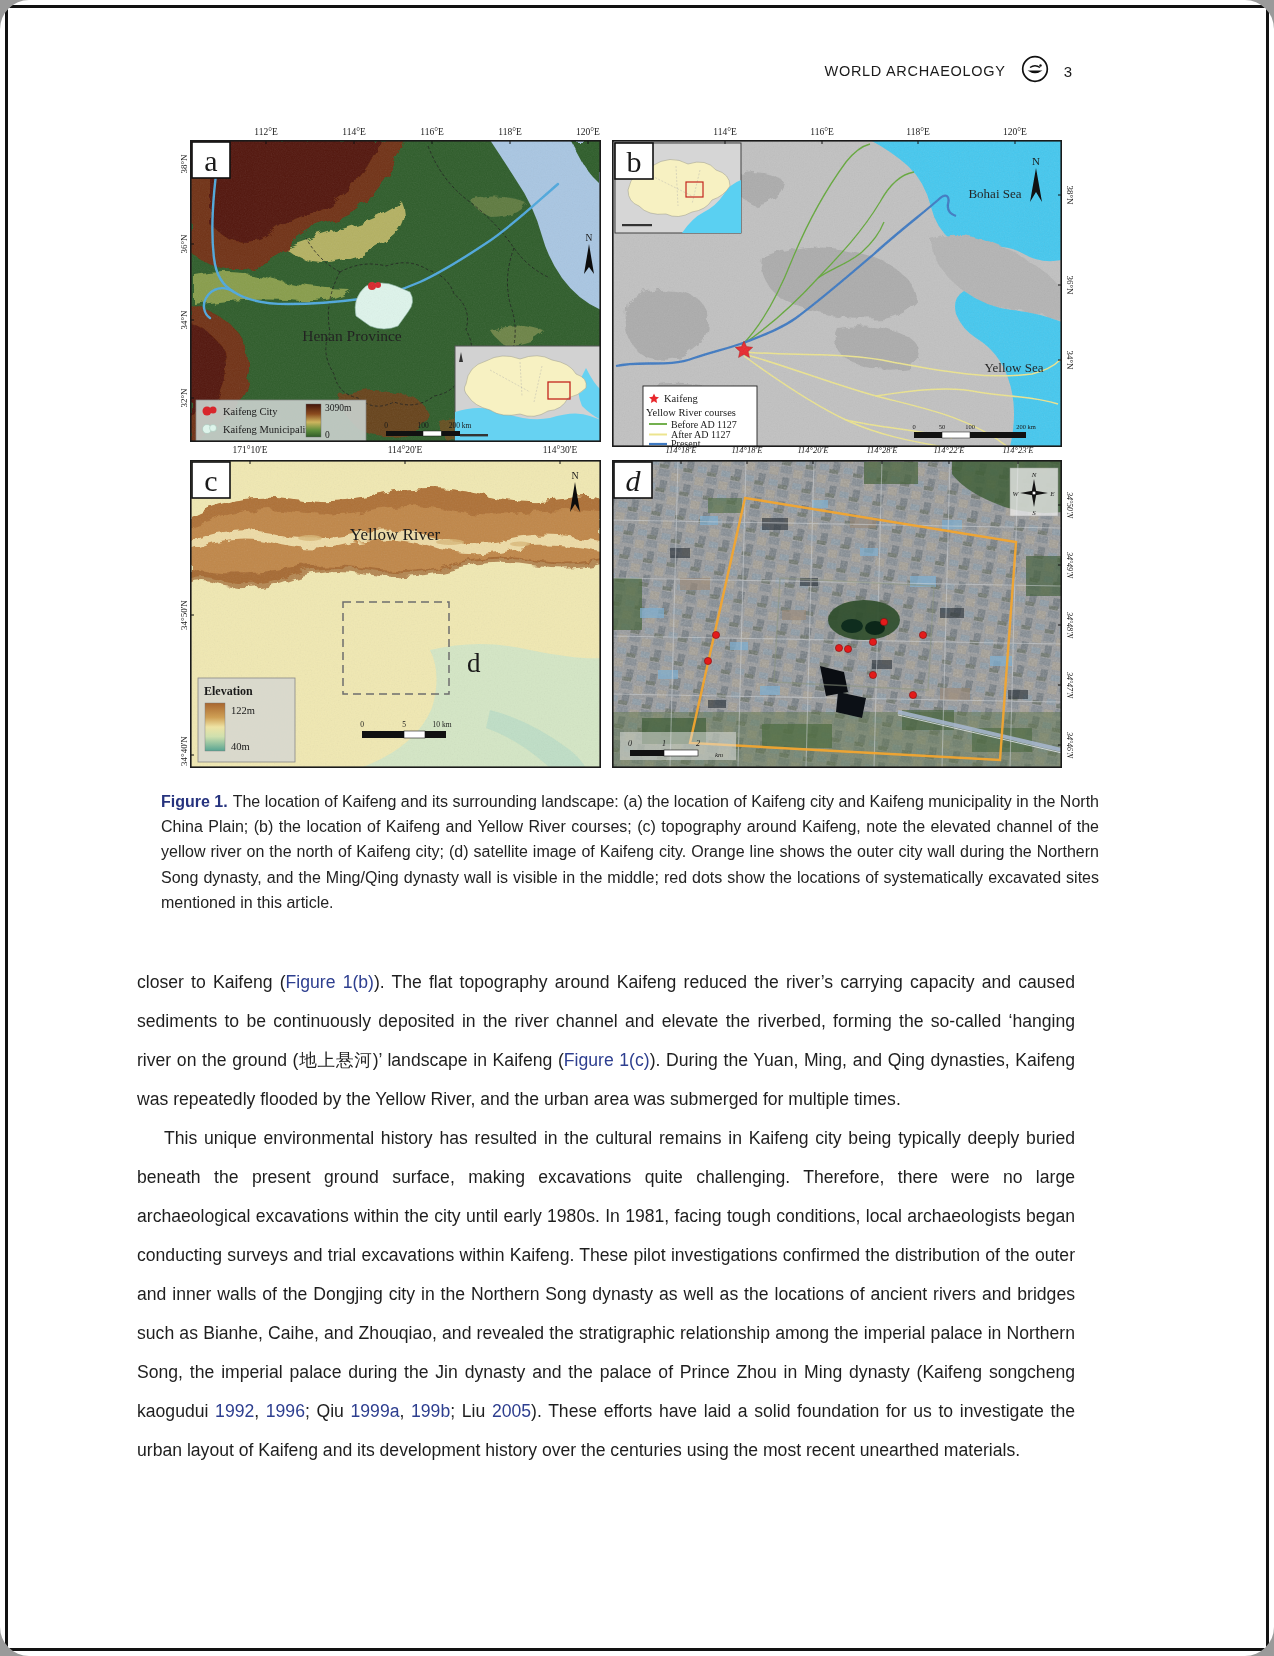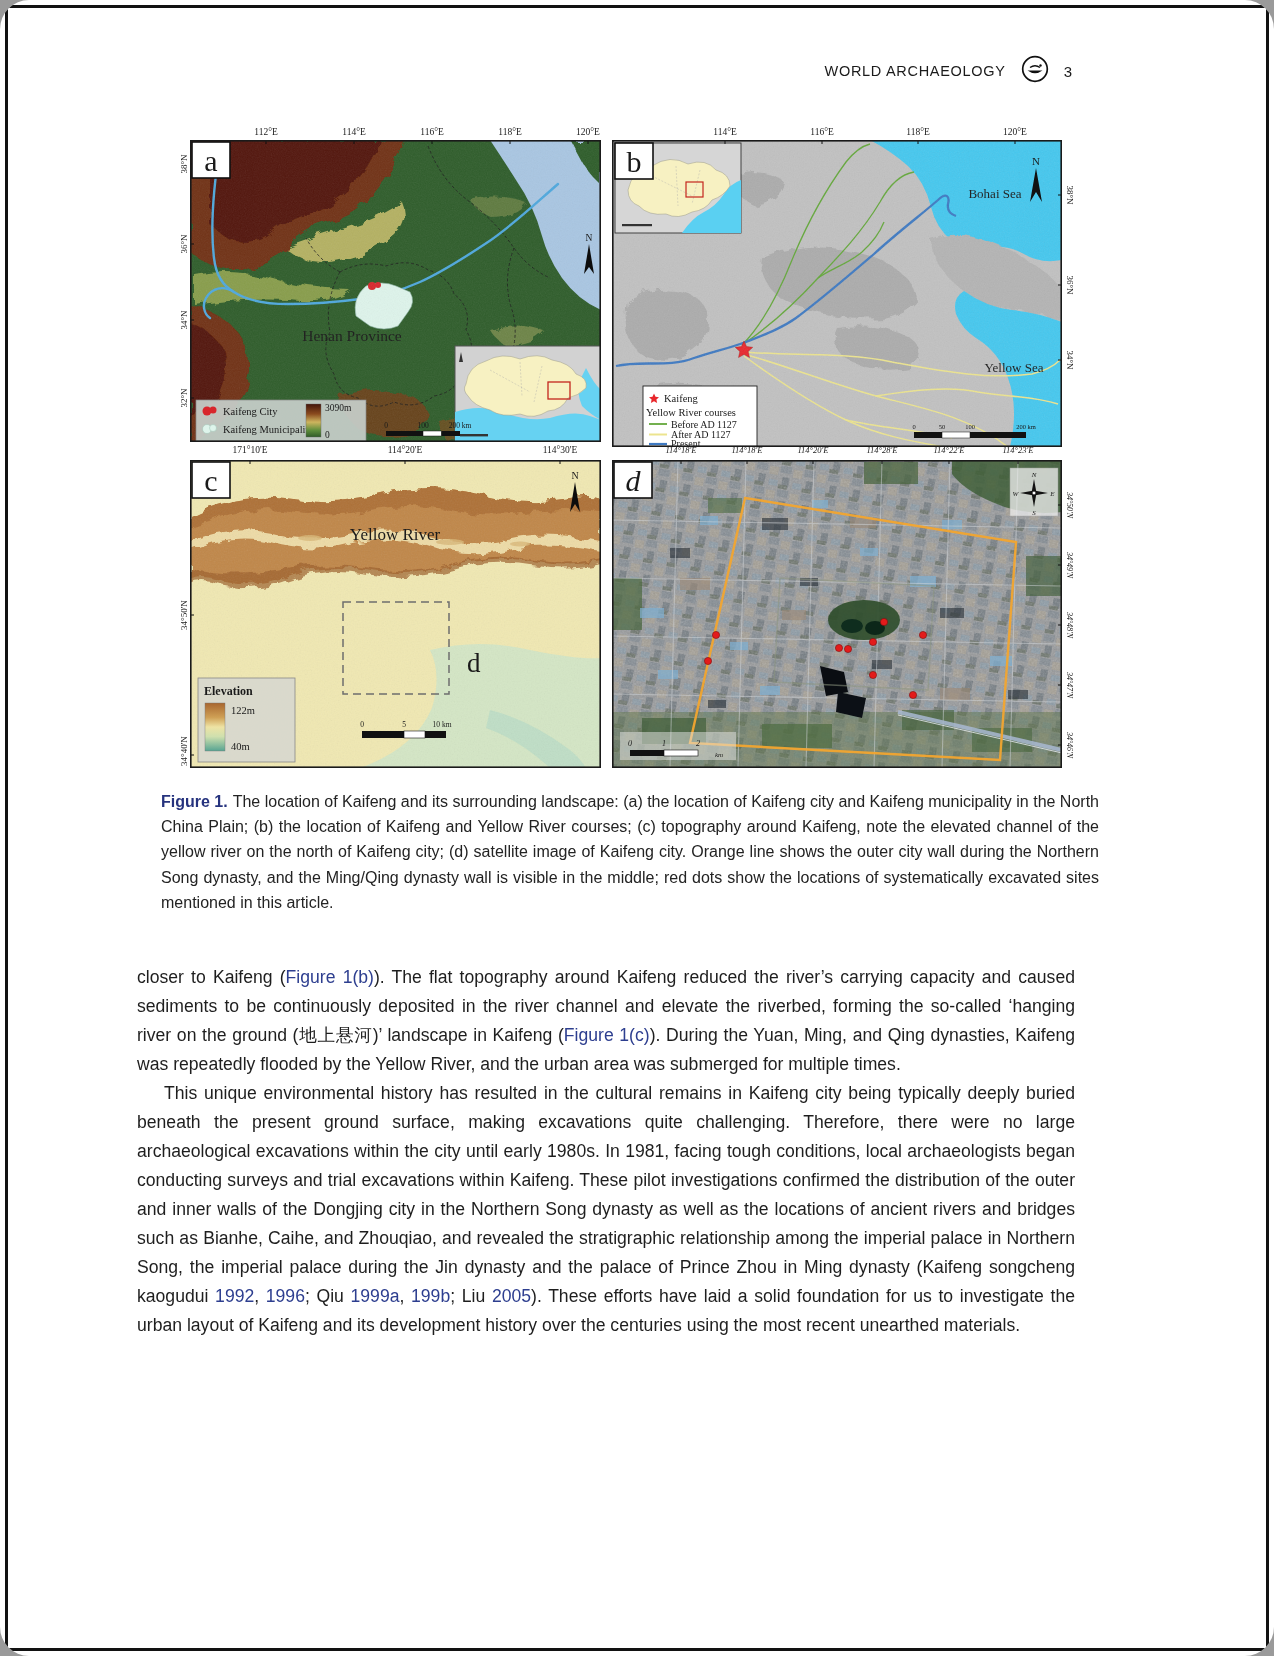--- a/index.html
+++ b/index.html
@@ -18,21 +18,21 @@
   .ax-side{position:absolute;width:42px;height:12px;display:flex;align-items:center;justify-content:center;
       font-family:"Liberation Serif",serif;font-size:9px;color:#222;white-space:nowrap;}
   .rotL{transform:rotate(-90deg);}
   .rotR{transform:rotate(90deg);}
   svg text{font-family:"Liberation Serif",serif;fill:#1a1a1a;}
   
   .caption{position:absolute;left:137px;top:789px;width:938px;font-size:16px;line-height:25.2px;
       text-align:justify;color:#232323;margin-left:24px;}
   .cap-label{color:#26337e;font-weight:bold;margin-right:5px;}
   
-  .body-text{position:absolute;left:137px;top:963px;width:938px;font-size:17.6px;line-height:29px;
+  .body-text{position:absolute;left:137px;top:963px;width:938px;font-size:17.6px;line-height:39px;
       text-align:justify;color:#1e1e1e;}
   .body-text p{margin:0;}
   .p-indent{text-indent:27px;}
   .ref{color:#2d3e8f;}
 </style>
 </head>
 <body>
 
 <div class="page">
   <div class="page-frame"></div>

